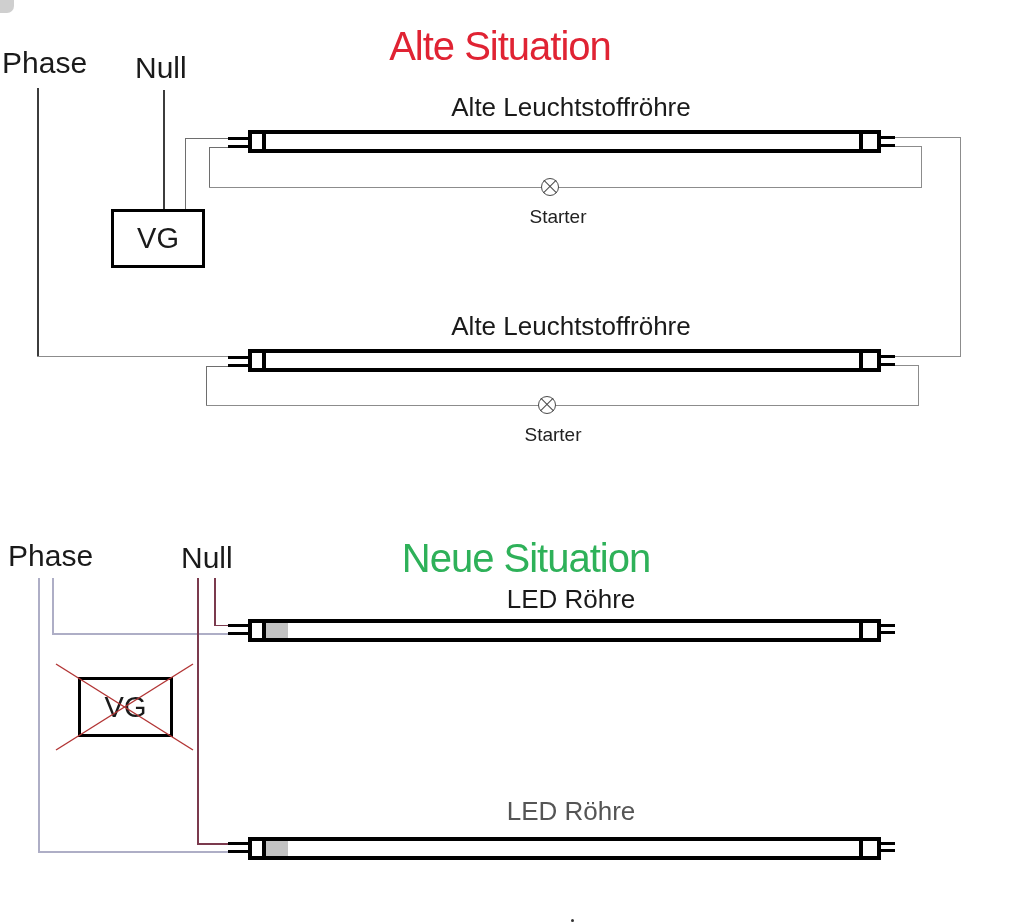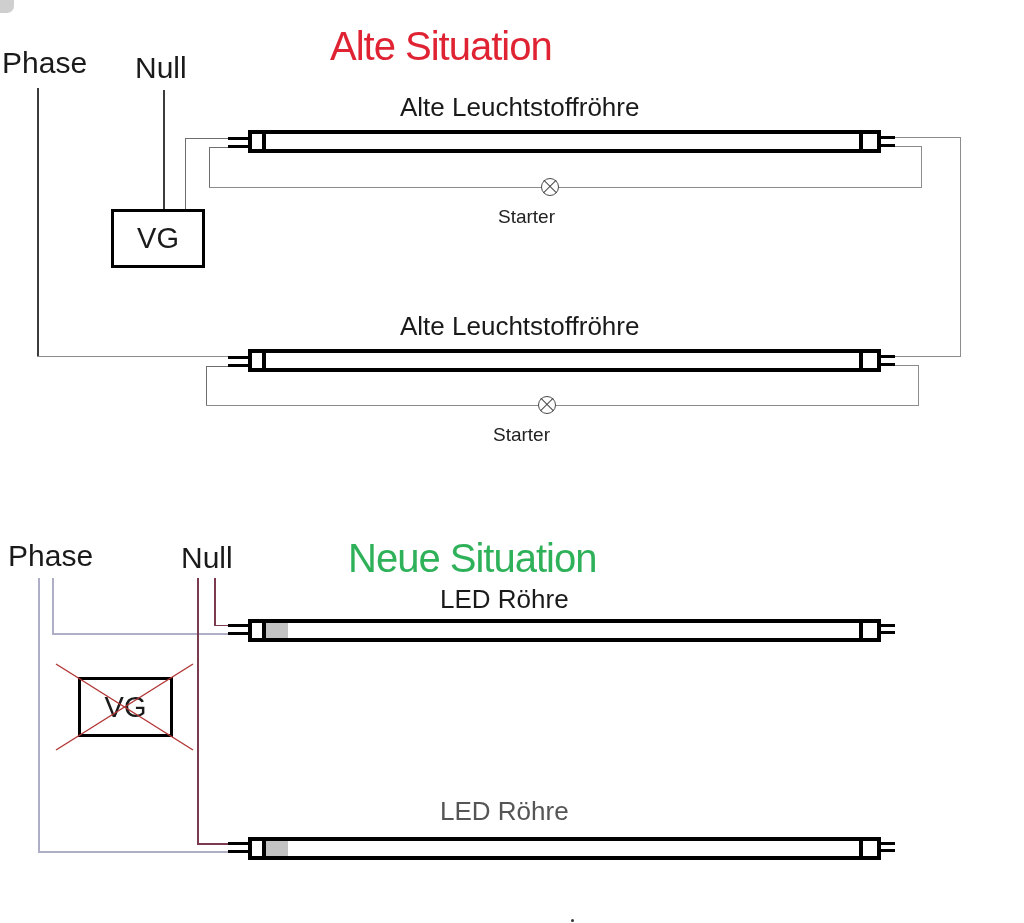--- a/index.html
+++ b/index.html
@@ -36,21 +36,21 @@
   .starter span{position:absolute;left:-1px;top:7.2px;width:18px;height:1.4px;
     background:#4a4a4a;}
   .starter span.x1{transform:rotate(45deg);}
   .starter span.x2{transform:rotate(-45deg);}
   
   .vgbox{position:absolute;border:3px solid #000;background:#fff;
     display:flex;align-items:center;justify-content:center;
     font-size:29px;box-sizing:border-box;}
   
   .lbl{position:absolute;white-space:nowrap;}
-  .ctr{text-align:left;}
+  .ctr{text-align:center;}
   .title{font-size:40px;letter-spacing:-1px;}
   .title.old{color:var(--title-old,#e02333);}
   .title.new{color:var(--title-new,#2eb159);}
   .io{font-size:30px;}
   .tubelbl{font-size:26px;}
   .startlbl{font-size:19px;color:#222;}
   .graylbl{color:var(--label-gray,#555555);}
   .corner{position:absolute;left:0;top:0;width:14px;height:13px;
     background:#cfcfcf;border-bottom-right-radius:7px;}
   .dot{position:absolute;width:3px;height:3px;border-radius:50%;background:#333;}
@@ -126,21 +126,21 @@
     <span class="pin pr" style="top:6px;"></span>
     <span class="pin pr" style="top:14px;"></span>
   </div>
 
   <div class="starter" style="left:538px;top:396px;">
     <span class="x1"></span>
       <span class="x2"></span>
   </div>
   <div class="lbl ctr startlbl" style="left:493px;top:424px;width:120px;">Starter</div>
 
-  <div class="lbl ctr title new" style="left:348px;top:536px;width:340px;">Neue Situation</div>
+  <div class="lbl ctr title new" style="left:356px;top:536px;width:340px;">Neue Situation</div>
 
   <div class="lbl io" style="left:8px;top:539px;">Phase</div>
   <div class="lbl io" style="left:181px;top:541px;">Null</div>
 
   <div class="w lav" style="left:38px;top:578px;width:1.6px;height:274px;"></div>
   <div class="w lav" style="left:38px;top:851px;width:200px;height:1.6px;"></div>
   <div class="w lav" style="left:52px;top:578px;width:1.6px;height:56px;"></div>
   <div class="w lav" style="left:52px;top:633px;width:187px;height:1.6px;"></div>
 
   <div class="w mar" style="left:197px;top:578px;width:1.6px;height:266px;"></div>

